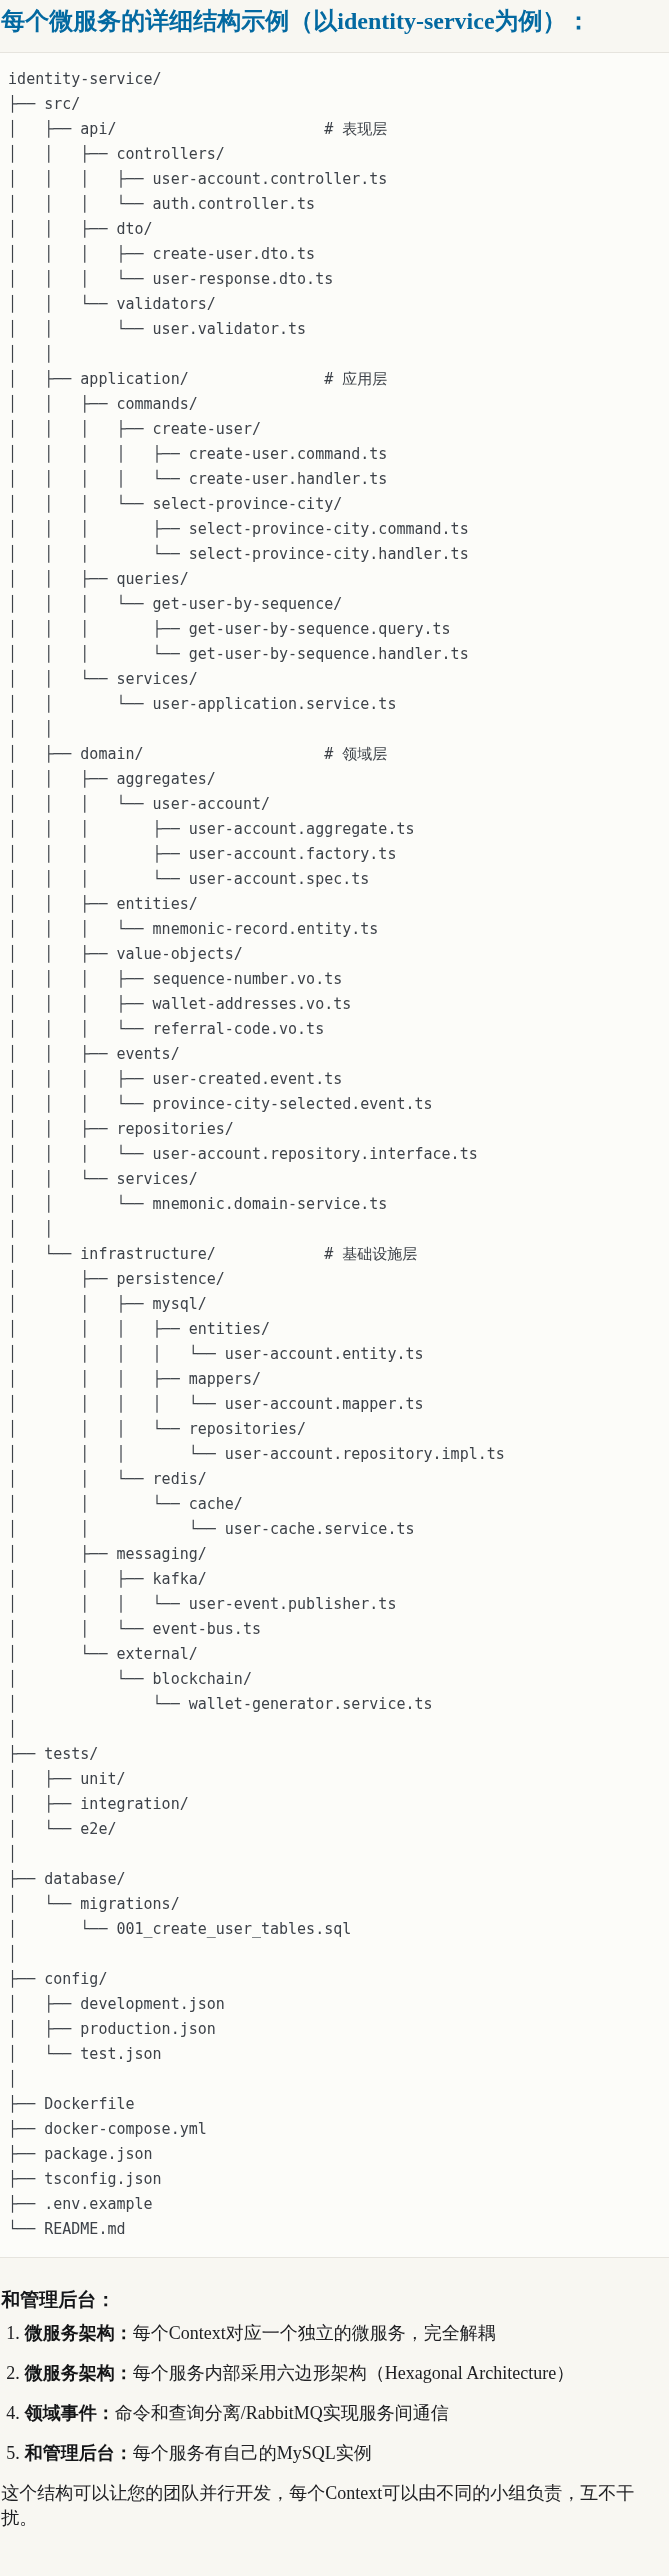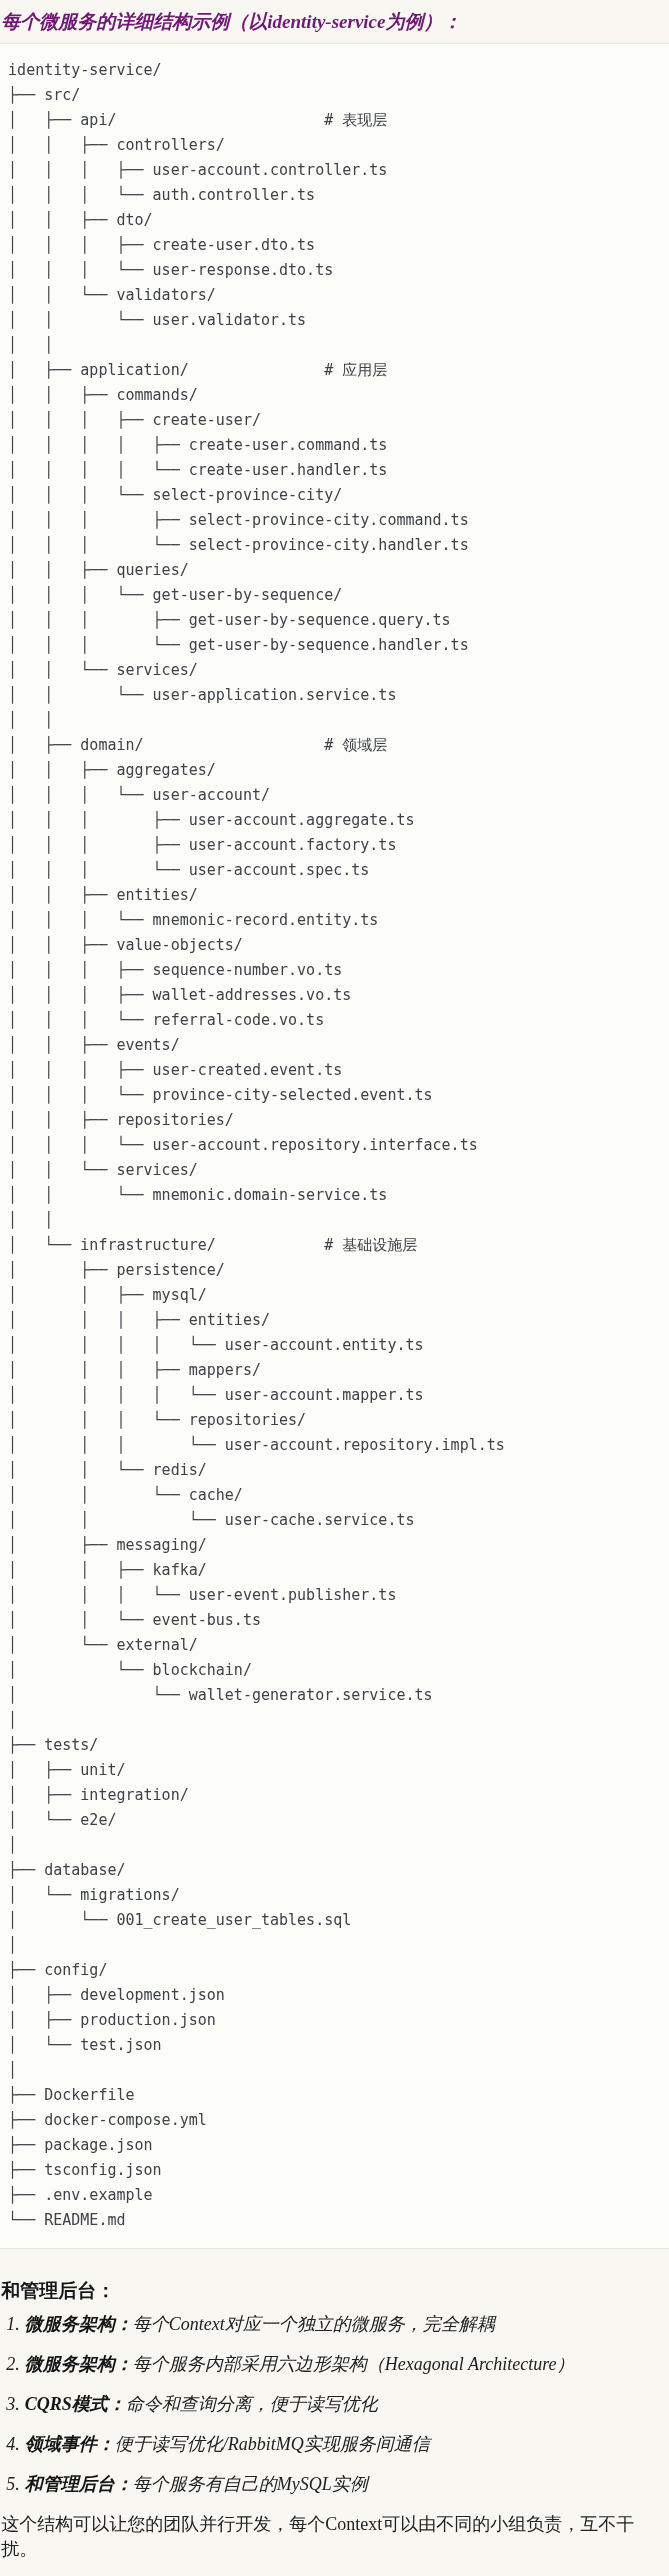--- a/index.html
+++ b/index.html
@@ -6,29 +6,28 @@
     margin: 0;
     padding: 0;
     background: #f8f7f2;
   }
   body {
     width: 669px;
     font-family: "Liberation Serif", "DejaVu Serif", serif;
     color: #202124;
   }
   .page-title {
-    font-size: 19px;
+    font-size: 24px;
     line-height: 27.5px;
     font-weight: 700;
-    color: #701a75;
+    color: #0369a1;
     margin: 7.5px 0 0 1.3px;
-    font-style: italic;
   }
   .code-block {
-    margin-top: 8px;
+    margin-top: 17px;
   }
   .code-block pre {
     margin: 0;
     white-space: pre;
     font-family: "DejaVu Sans Mono", "Liberation Mono", monospace;
     font-size: 15px;
     line-height: 25px;
     color: #3d4249;
     background: #fcfcf9;
     border-top: 0.6px solid #e6e4de;
@@ -43,21 +42,20 @@
     font-size: 19px;
     line-height: 26px;
     font-weight: 700;
     color: #15171a;
     margin: 29px 0 7.5px 0;
   }
   .note-item {
     font-size: 18px;
     line-height: 25px;
     margin: 0 0 15px 5px;
-    font-style: italic;
   }
   .note-item .num {
     margin-right: 5px;
   }
   .note-item strong {
     font-weight: 700;
     color: #141517;
   }
   .notes-footer {
     font-size: 18px;
@@ -160,22 +158,21 @@
 └── README.md</pre>
 </section>
 
 <section class="notes">
   <h2 class="notes-heading">和管理后台：</h2>
 
   <div class="note-item"><span class="num">1.</span><strong>微服务架构：</strong><span>每个Context对应一个独立的微服务，完全解耦</span></div>
 
   <div class="note-item"><span class="num">2.</span><strong>微服务架构：</strong><span>每个服务内部采用六边形架构（Hexagonal Architecture）</span></div>
 
-  <div class="note-item"><span class="num">3.</span><strong>CQRS模式：</strong><span>命令和查询分离，便于读写优化</span></div>
 
-  <div class="note-item"><span class="num">4.</span><strong>领域事件：</strong><span>便于读写优化/RabbitMQ实现服务间通信</span></div>
+  <div class="note-item"><span class="num">4.</span><strong>领域事件：</strong><span>命令和查询分离/RabbitMQ实现服务间通信</span></div>
 
   <div class="note-item"><span class="num">5.</span><strong>和管理后台：</strong><span>每个服务有自己的MySQL实例</span></div>
 
 
   <p class="notes-footer">这个结构可以让您的团队并行开发，每个Context可以由不同的小组负责，互不干扰。</p>
 </section>
 
 
 </body></html>

